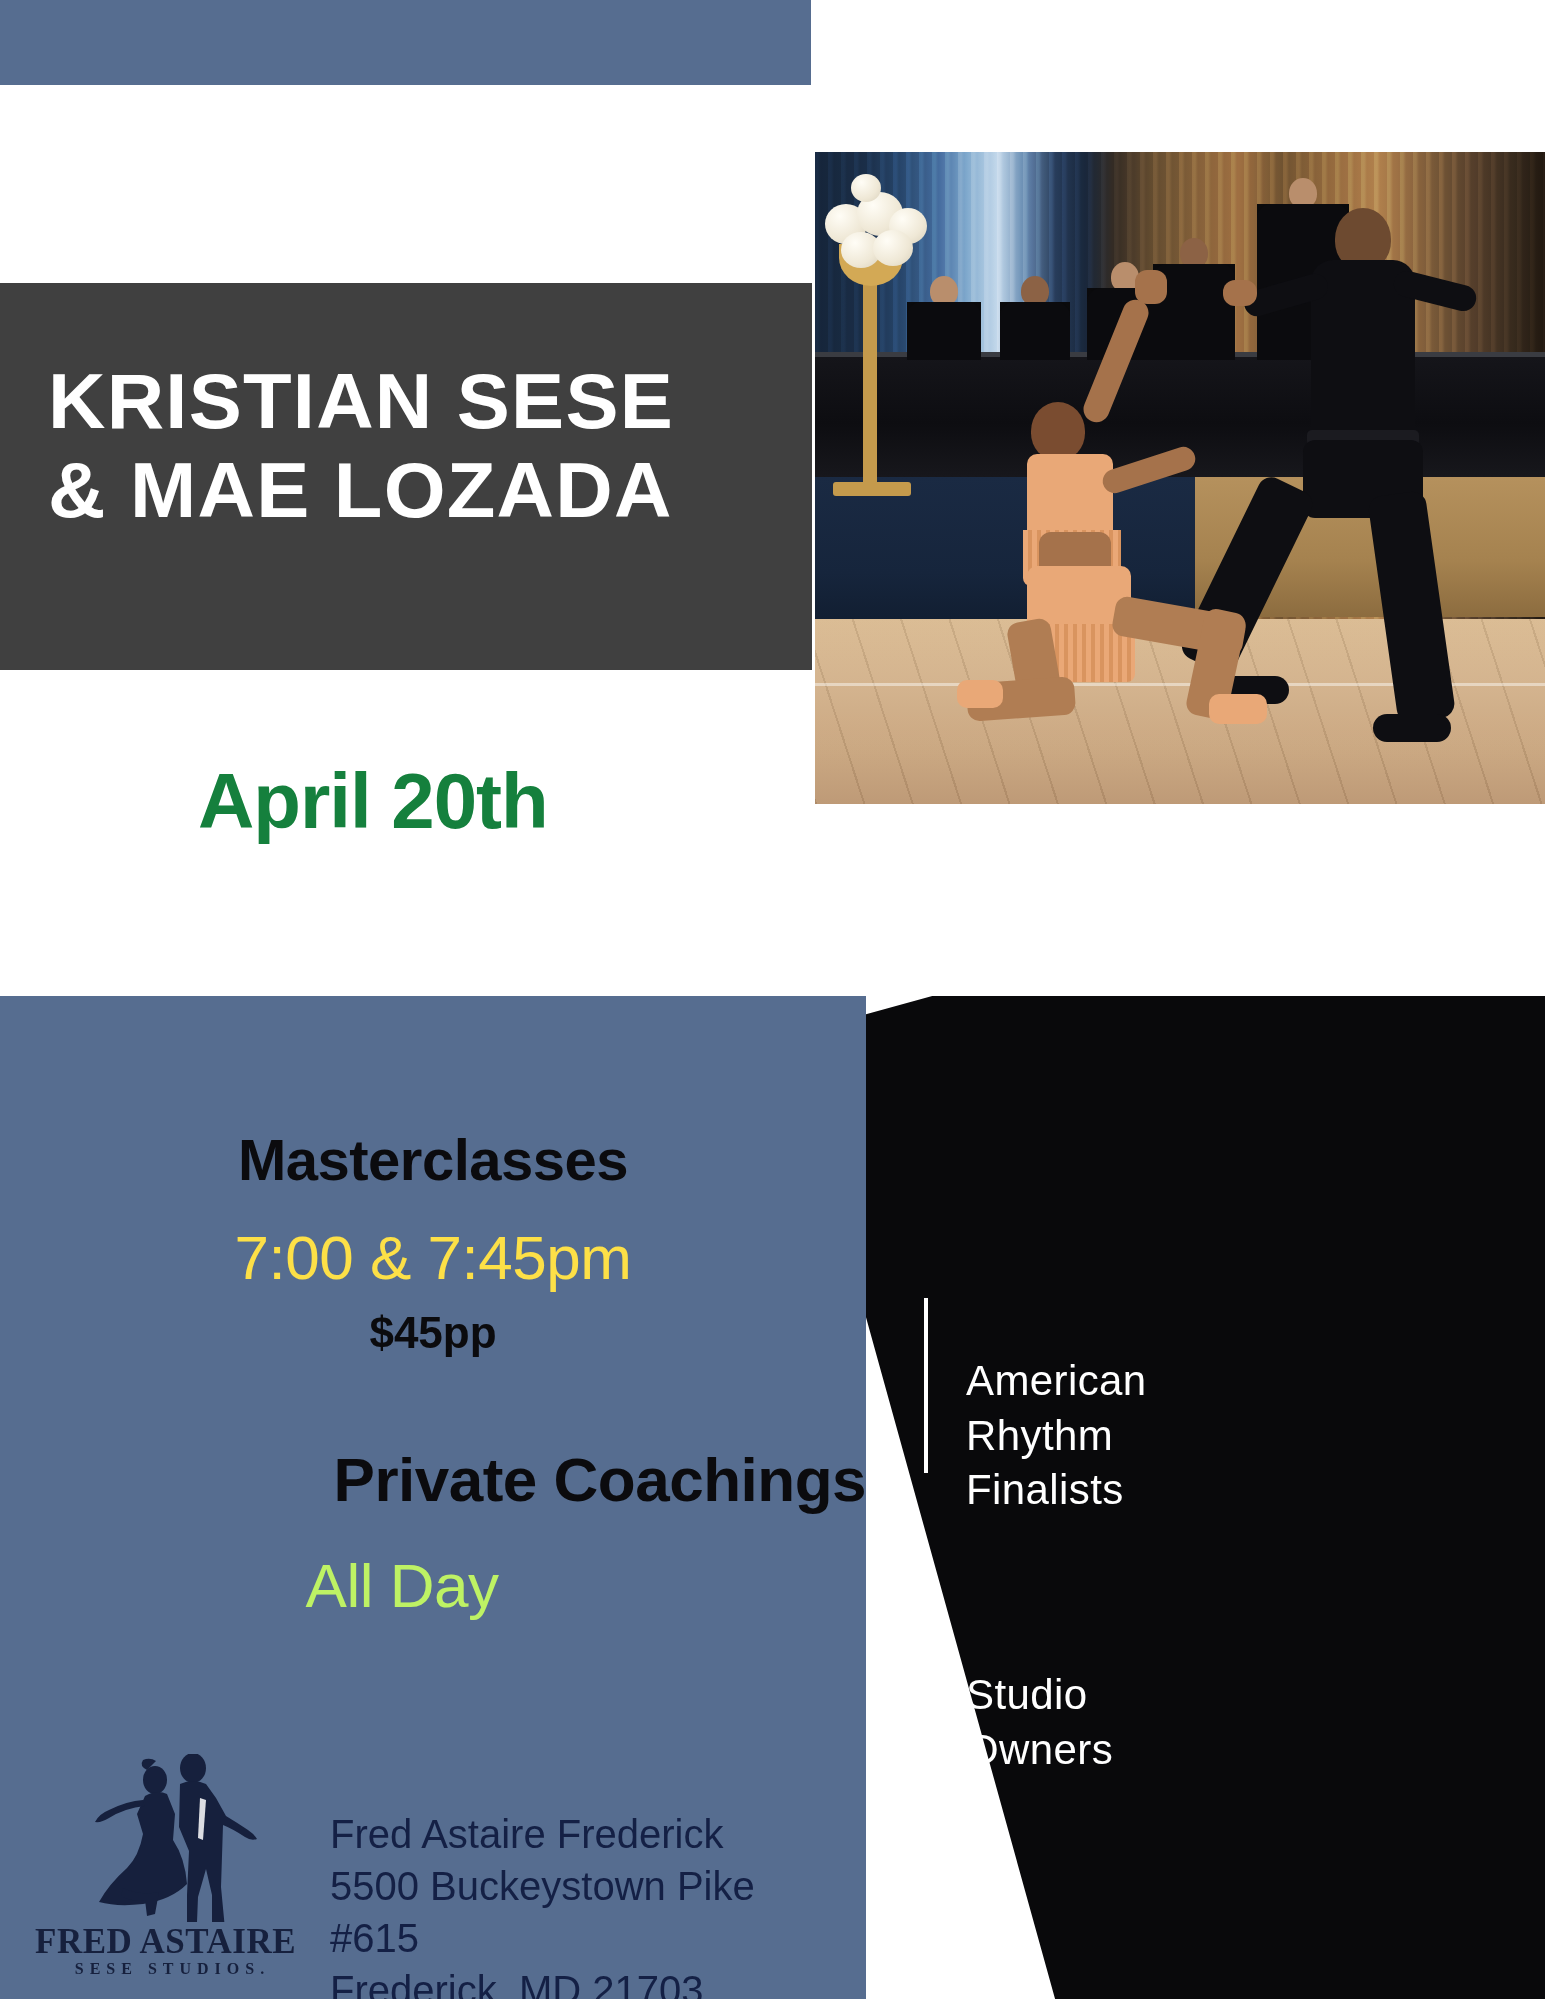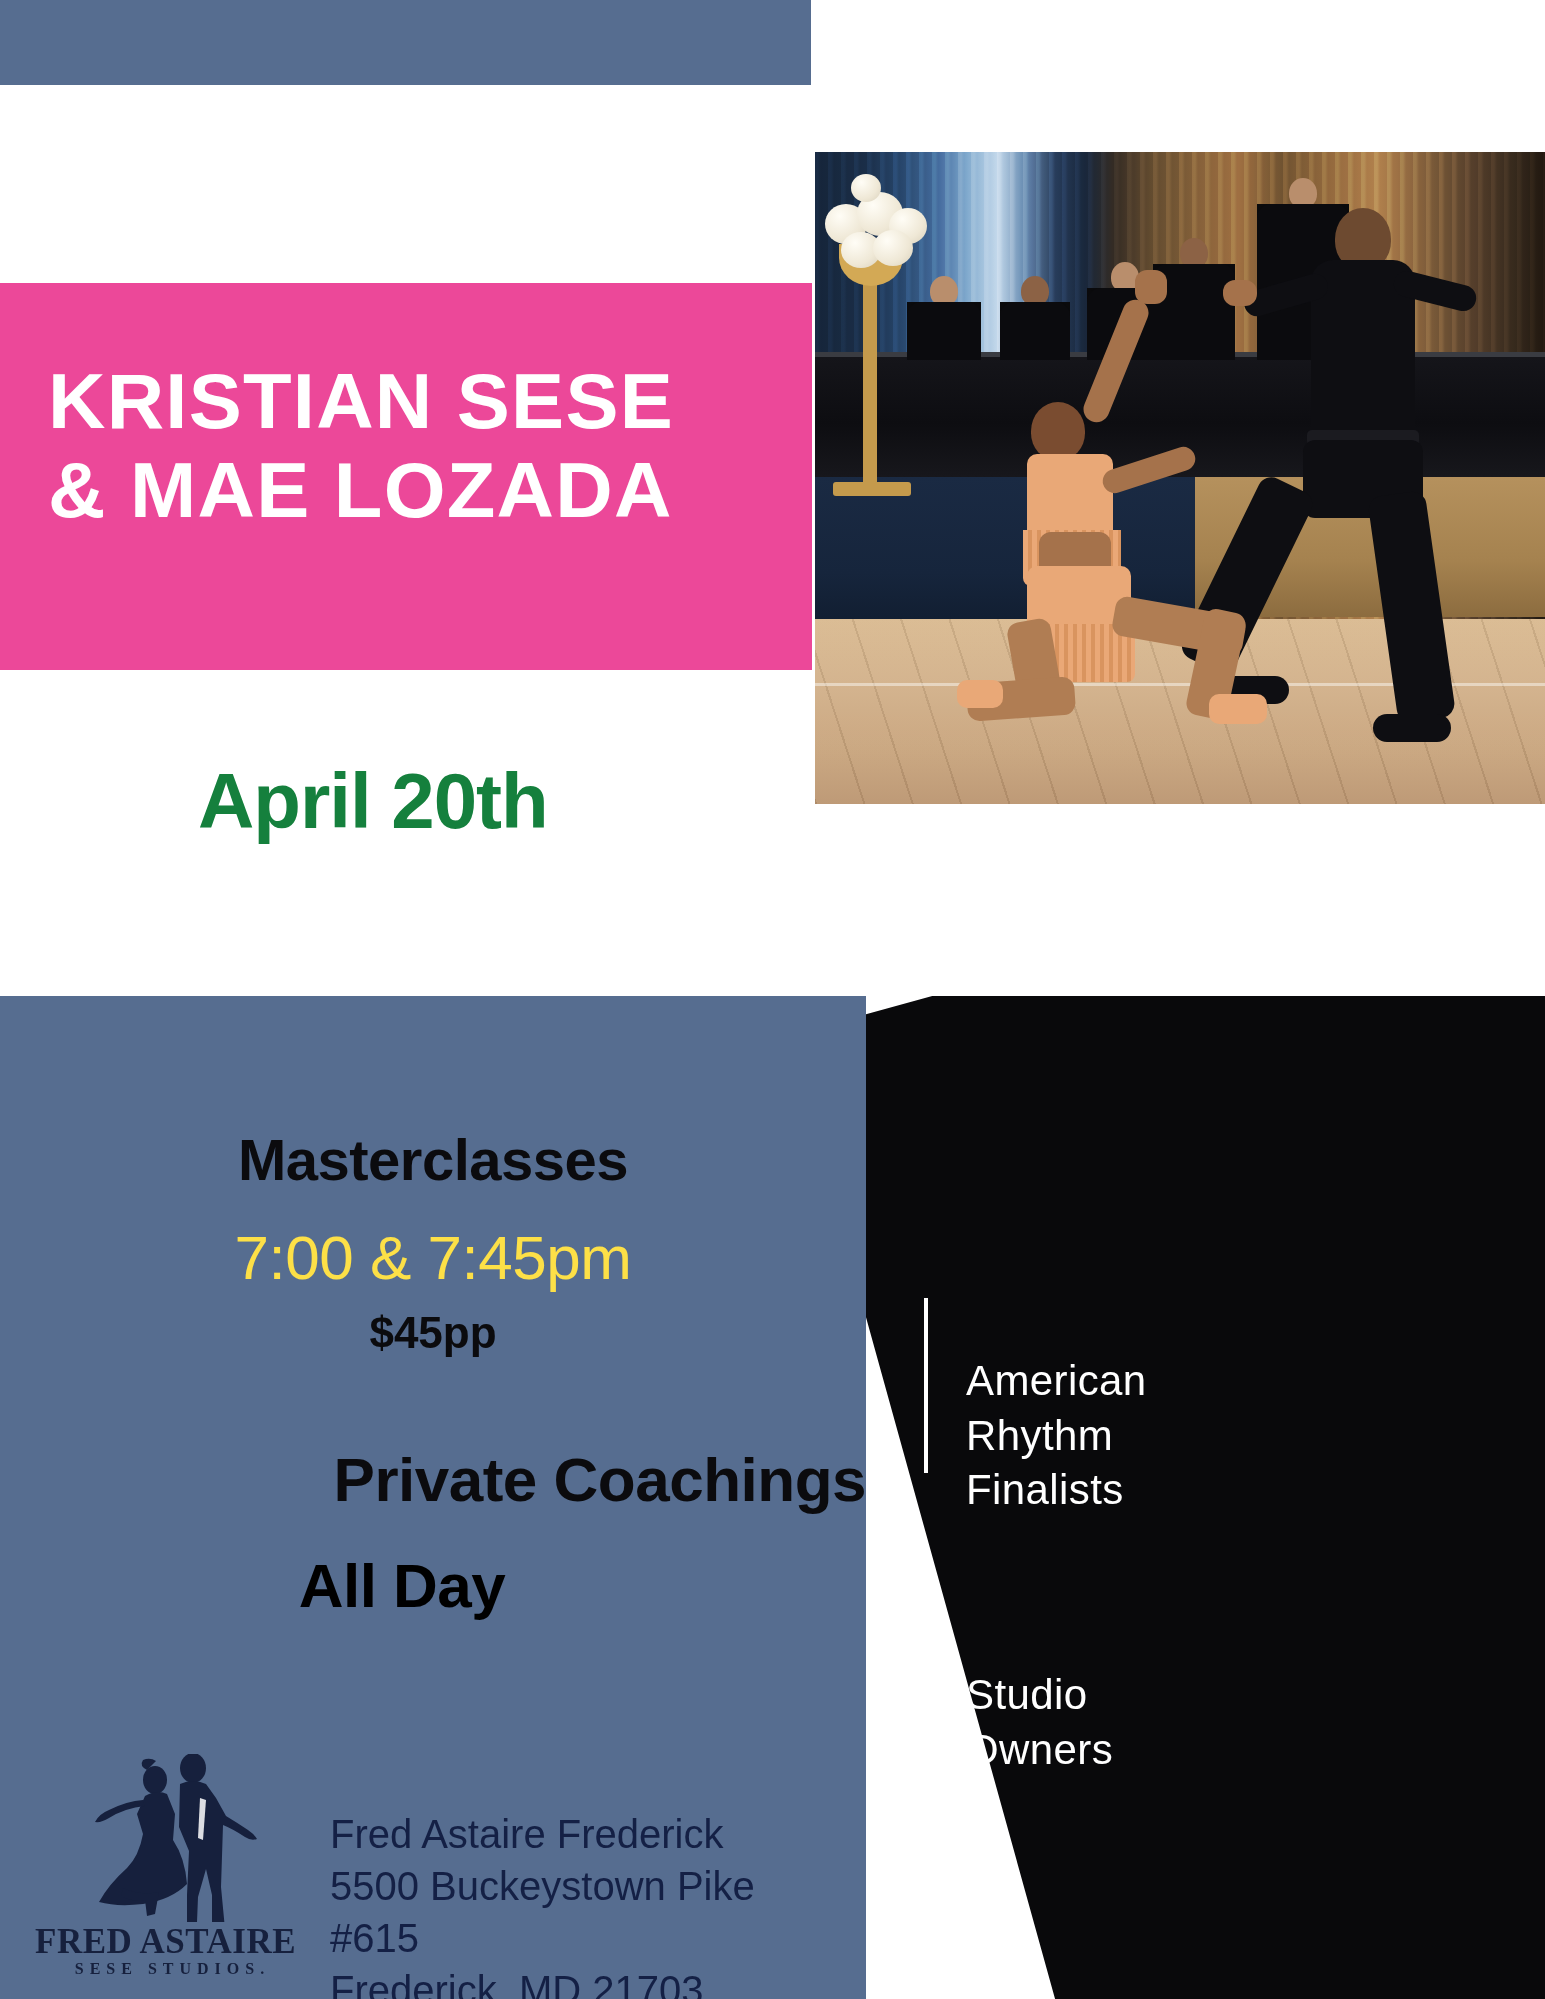--- a/index.html
+++ b/index.html
@@ -114,21 +114,21 @@
   .fringe{
     position:absolute;
     background:repeating-linear-gradient(90deg,
       #eaa877 0px,#eaa877 5px,#d9945f 5px,#d9945f 9px);
     border-radius:0 0 8px 8px;
   }
 
   
   .name-band{
     position:absolute;left:0;top:283px;width:812px;height:387px;
-    background:#ec4899;
+    background:#404040;
   }
   .name-band .names{
     position:absolute;left:48px;top:74px;
     color:#ffffff;
     font-family:"Liberation Sans", sans-serif;
     font-weight:700;
     font-size:78px;
     line-height:1.14;
     letter-spacing:1.2px;
     transform:scaleX(1.02);
@@ -162,21 +162,21 @@
   .mc-price{
     position:absolute;left:0;top:312px;width:866px;text-align:center;
     color:#0b0b0e;font-weight:700;font-size:44px;
   }
   .pc-line1{
     position:absolute;left:0;top:448px;width:866px;text-align:right;
     color:#0b0b0e;font-weight:700;font-size:62px;letter-spacing:-0.5px;
   }
   .pc-line2{
     position:absolute;left:0;top:554px;width:804px;text-align:center;
-    color:#000000;font-weight:700;font-size:62px;letter-spacing:-0.5px;
+    color:#bef264;font-weight:400;font-size:62px;letter-spacing:-0.5px;
   }
 
   
   .address{
     position:absolute;left:330px;top:1808px;width:510px;
     text-align:left;color:#142045;
     font-size:40px;line-height:1.30;font-weight:400;
     white-space:pre-line;
   }
 

